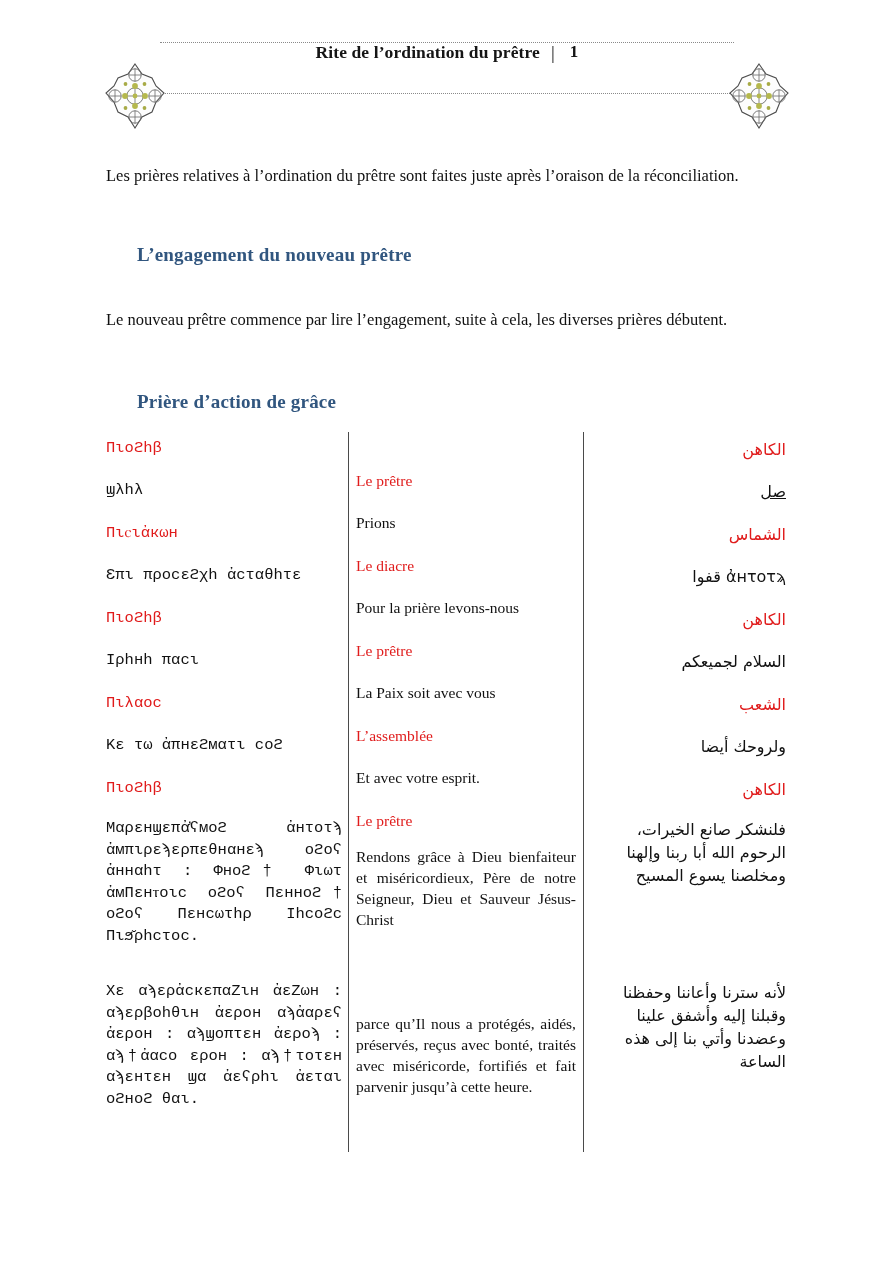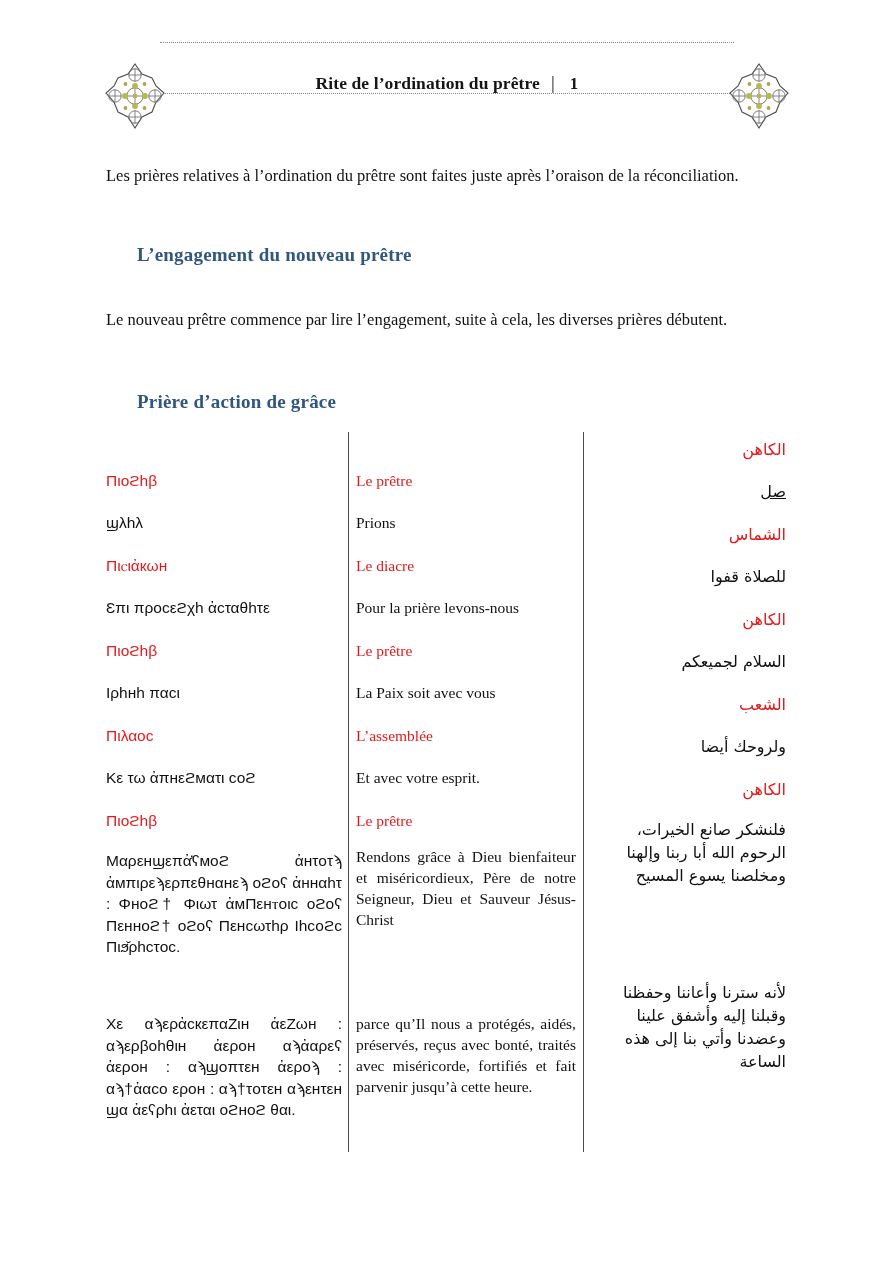--- a/index.html
+++ b/index.html
@@ -50,21 +50,21 @@
   .rule.top { top: 0; }
   .rule.bottom { bottom: 0; }
 
   .header-title {
     position: absolute;
     left: 160px;
     top: 12px;
     width: 574px;
     height: 52px;
     display: flex;
-    align-items: flex-end;
+    align-items: flex-start;
     justify-content: center;
     gap: 9px;
     font-family: "Liberation Serif", "DejaVu Serif", serif;
     font-weight: bold;
     font-size: 17.5px;
     letter-spacing: 0.1px;
     color: #151515;
     white-space: nowrap;
   }
   .header-sep {
@@ -149,25 +149,24 @@
   .col-coptic  { left: 0;     width: 236px; }
   .col-french  { left: 250px; width: 220px; }
   .col-arabic  { left: 488px; width: 192px; }
 
   .cell {
     position: absolute;
     box-sizing: border-box;
   }
 
   .coptic {
-    font-family: Liberation Sans, sans-serif;
+    font-family: Liberation Mono, monospace;
     font-size: 15.5px;
     line-height: 21.5px;
     color: #111111;
-    margin-top: 32px;
   }
   .coptic.short { white-space: nowrap; }
   .coptic.block { text-align: justify; text-align-last: left; width: 236px; }
 
   .french {
     font-family: "Liberation Serif", "DejaVu Serif", serif;
     font-size: 15.5px;
     line-height: 21px;
     color: #111111;
     margin-top: 32px;
@@ -323,21 +322,21 @@
       <div class="cell french short" style="top:303px;left:0;">Et avec votre esprit.</div>
       <div class="cell french short red" style="top:346px;left:0;">Le prêtre</div>
       <div class="cell french block" style="top:382px;left:0;">Rendons grâce à Dieu bienfaiteur et miséricordieux, Père de notre Seigneur, Dieu et Sauveur Jésus-Christ</div>
       <div class="cell french block" style="top:549px;left:0;">parce qu’Il nous a protégés, aidés, préservés, reçus avec bonté, traités avec miséricorde, fortifiés et fait parvenir jusqu’à cette heure.</div>
     </div>
 
     <div class="col col-arabic">
       <div class="cell arabic red" style="top:6px;left:0;">الكاهن</div>
       <div class="cell arabic" style="top:48px;left:0;text-decoration:underline;">صل</div>
       <div class="cell arabic red" style="top:91px;left:0;">الشماس</div>
-      <div class="cell arabic" style="top:133px;left:0;">للصلاة قفوا</div>
+      <div class="cell arabic" style="top:133px;left:0;">ἀнτоτϡ قفوا</div>
       <div class="cell arabic red" style="top:176px;left:0;">الكاهن</div>
       <div class="cell arabic" style="top:218px;left:0;">السلام لجميعكم</div>
       <div class="cell arabic red" style="top:261px;left:0;">الشعب</div>
       <div class="cell arabic" style="top:303px;left:0;">ولروحك أيضا</div>
       <div class="cell arabic red" style="top:346px;left:0;">الكاهن</div>
       <div class="cell arabic" style="top:386px;left:0;">فلنشكر صانع الخيرات، الرحوم الله أبا ربنا وإلهنا ومخلصنا يسوع المسيح</div>
       <div class="cell arabic" style="top:549px;left:0;">لأنه سترنا وأعاننا وحفظنا وقبلنا إليه وأشفق علينا وعضدنا وأتي بنا إلى هذه الساعة</div>
     </div>
 
   </div>

